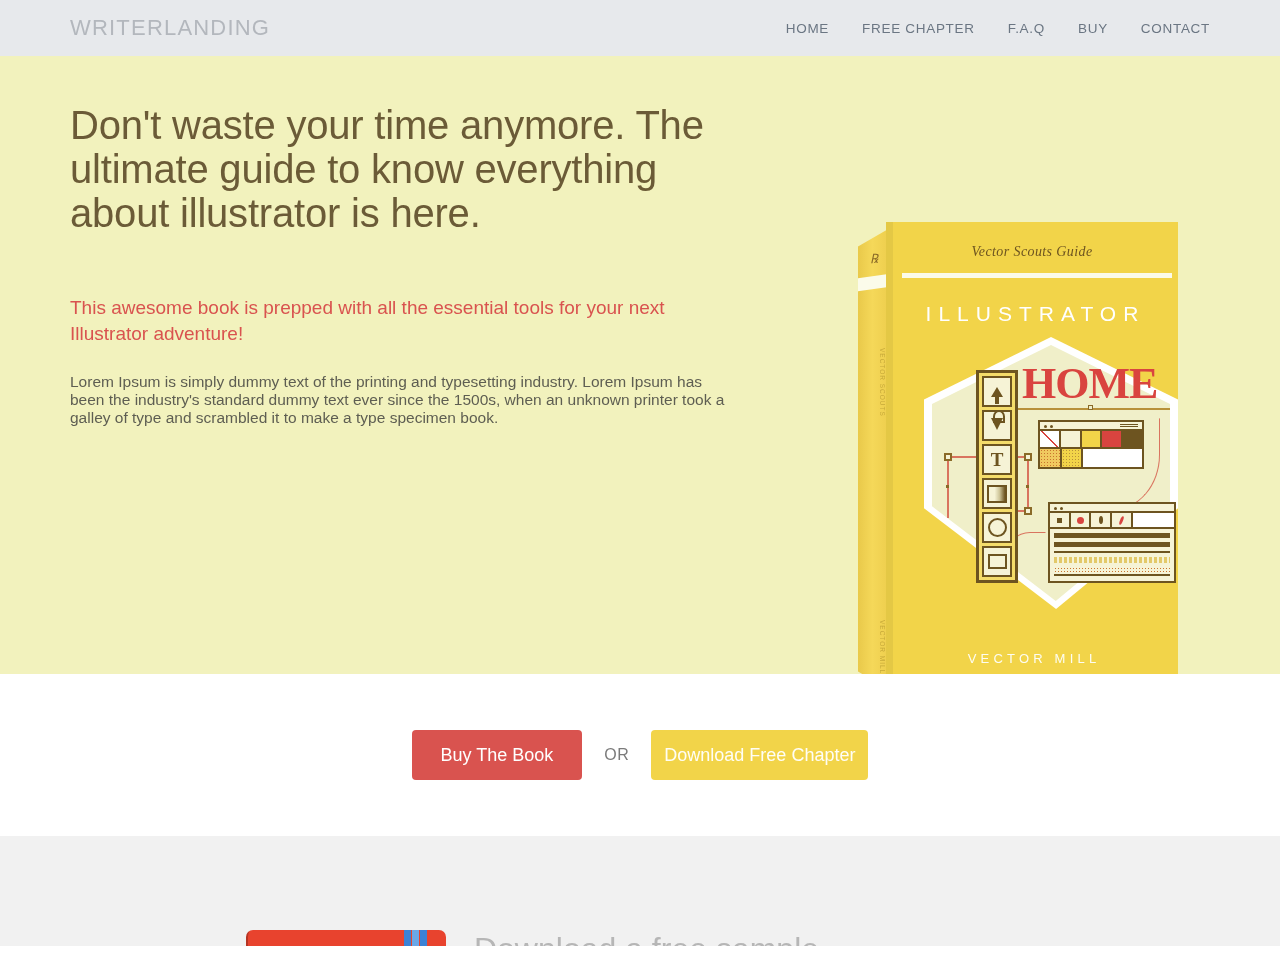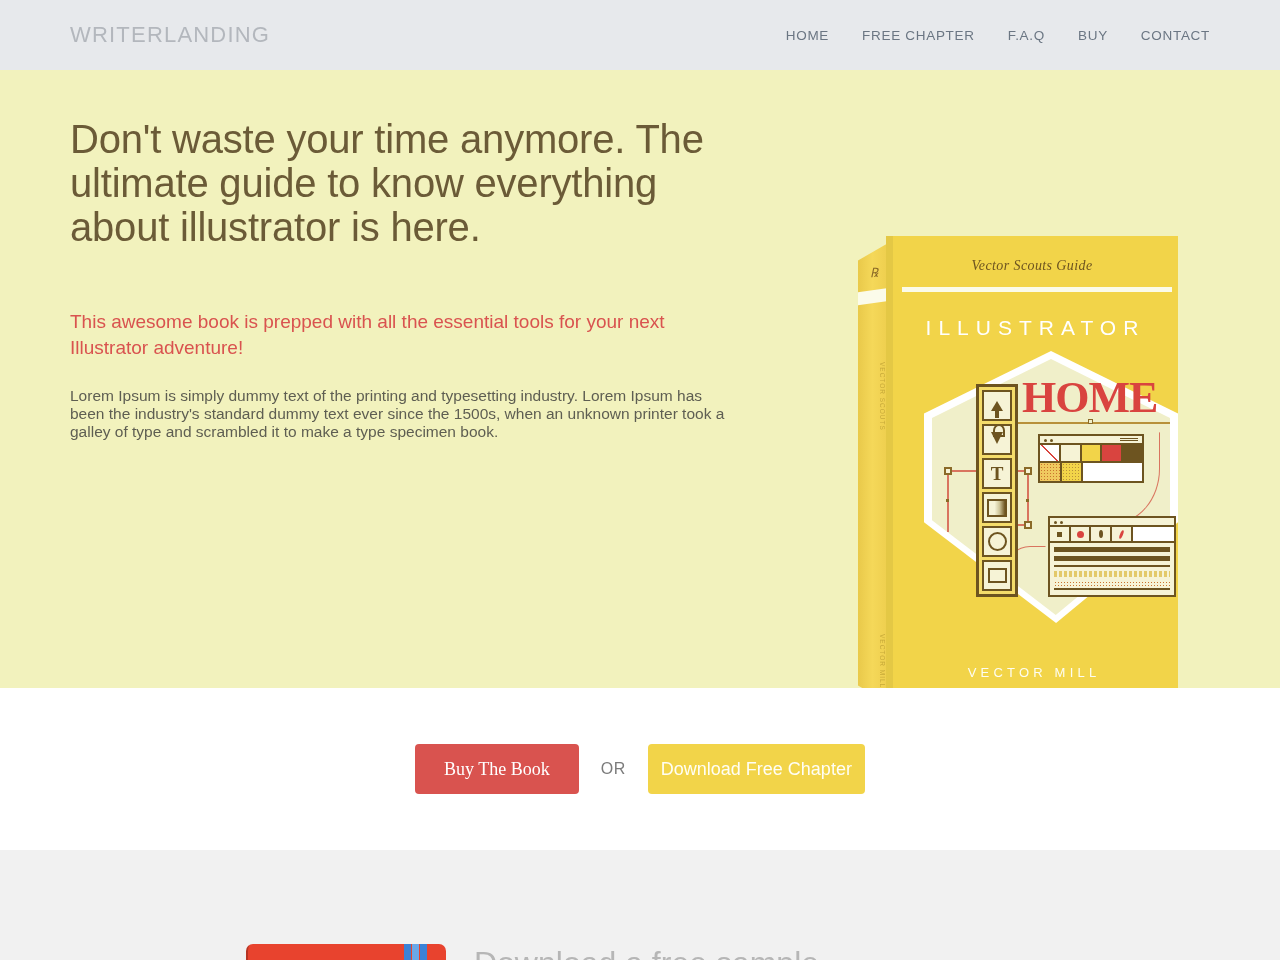--- a/index.html
+++ b/index.html
@@ -6,21 +6,21 @@
   html, body {
     margin: 0; padding: 0;
     width: 1280px; height: 960px;
     overflow: hidden;
     background: #ffffff;
     font-family: "Liberation Sans", sans-serif;
   }
 
   
   #site-header {
-    height: 70px;
+    height: 56px;
     background: #e7e9ec;
     display: flex;
     align-items: center;
     justify-content: space-between;
     padding: 0 70px;
   }
   #brand {
     font-size: 22px;
     letter-spacing: 1.2px;
     color: #b3b7bd;
@@ -486,21 +486,20 @@
     font-size: 18px;
     line-height: 1;
     color: #ffffff;
     cursor: pointer;
     font-family: "Liberation Sans", sans-serif;
     white-space: nowrap;
   }
   #btn-buy {
     background: #d9534f;
     padding: 16px 29px;
-    font-family: Liberation Serif, serif;
   }
   #btn-download {
     background: #f2d449;
     padding: 16px 13px;
     color: #fffef5;
   }
   #cta-or {
     font-size: 16px;
     color: #7b7b7b;
     letter-spacing: .5px;

